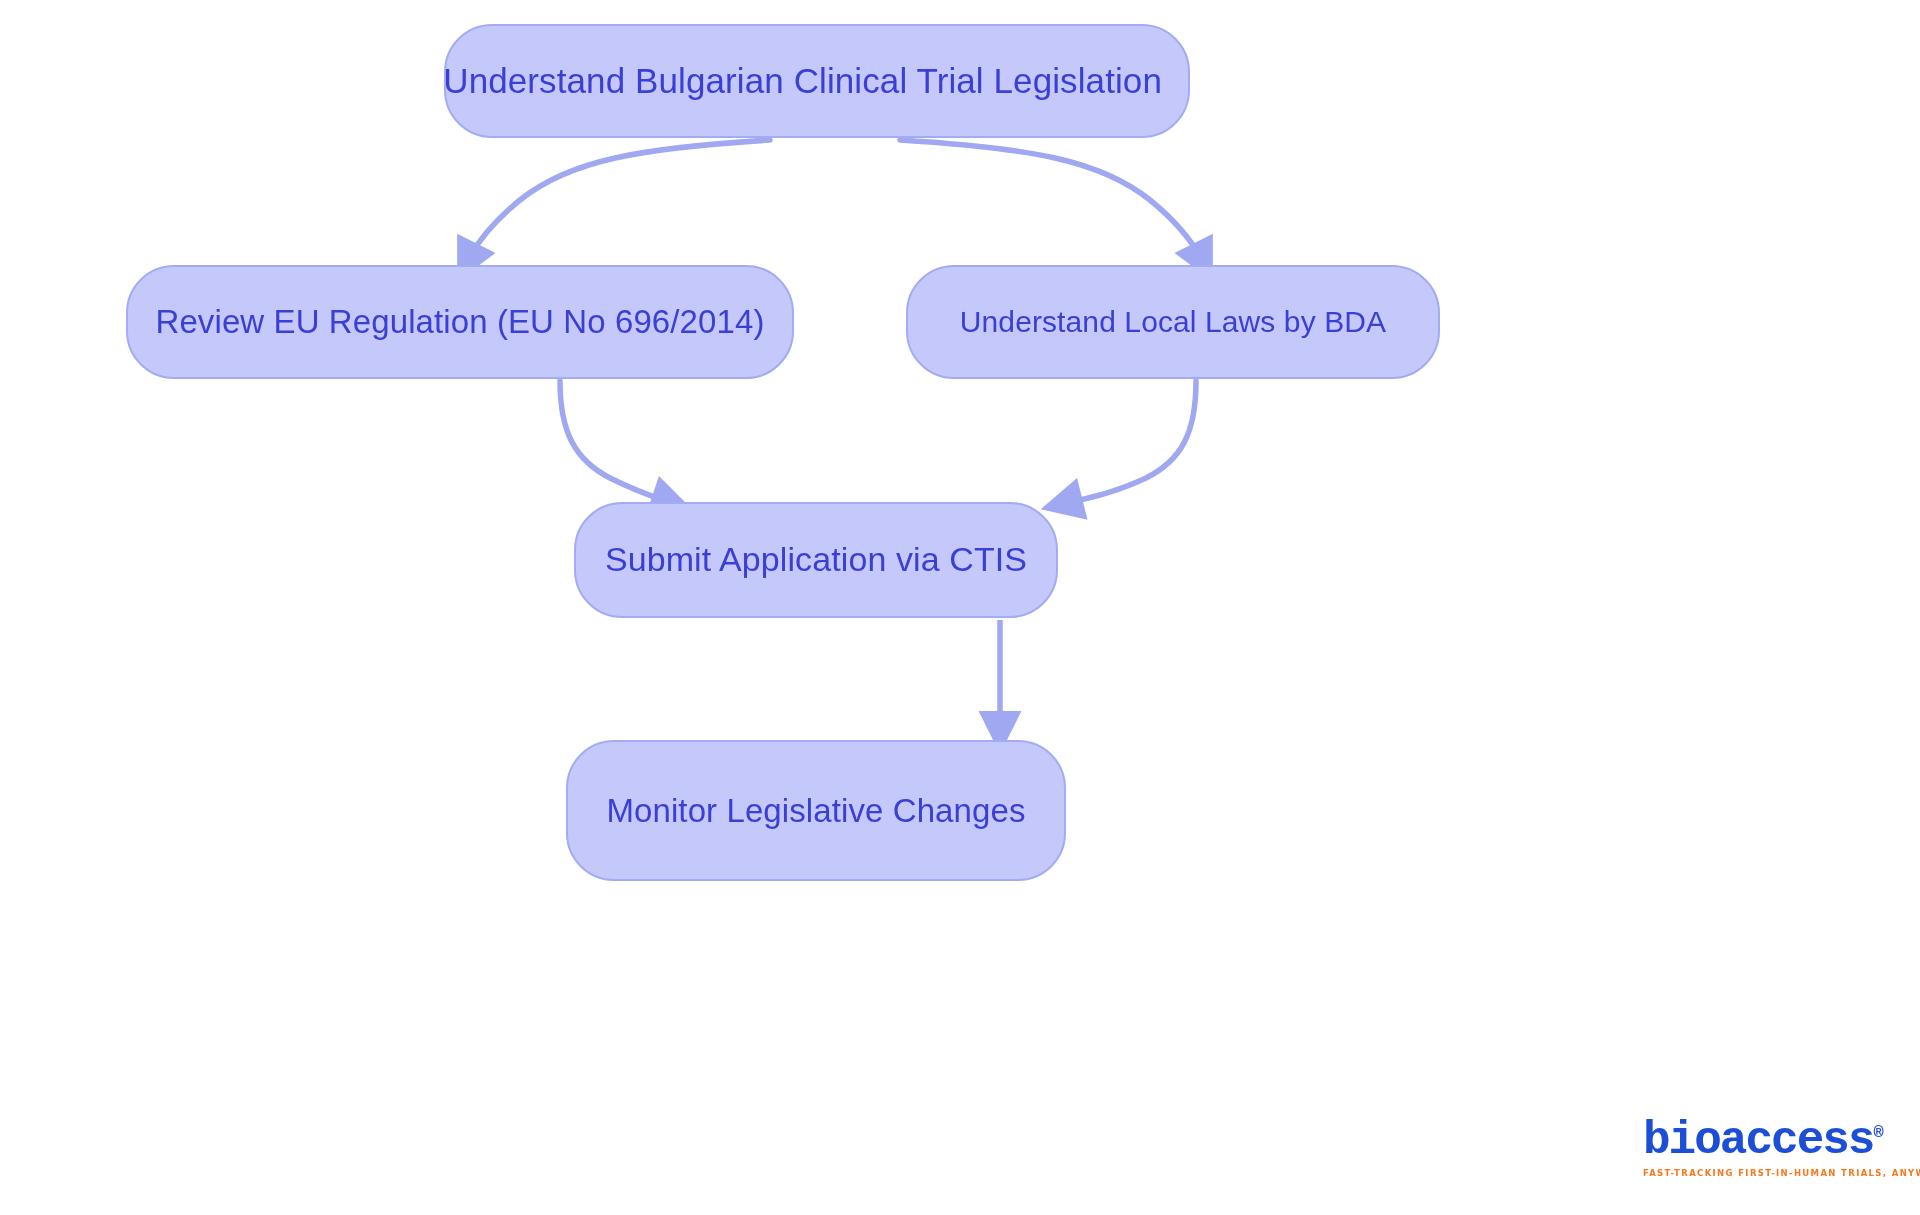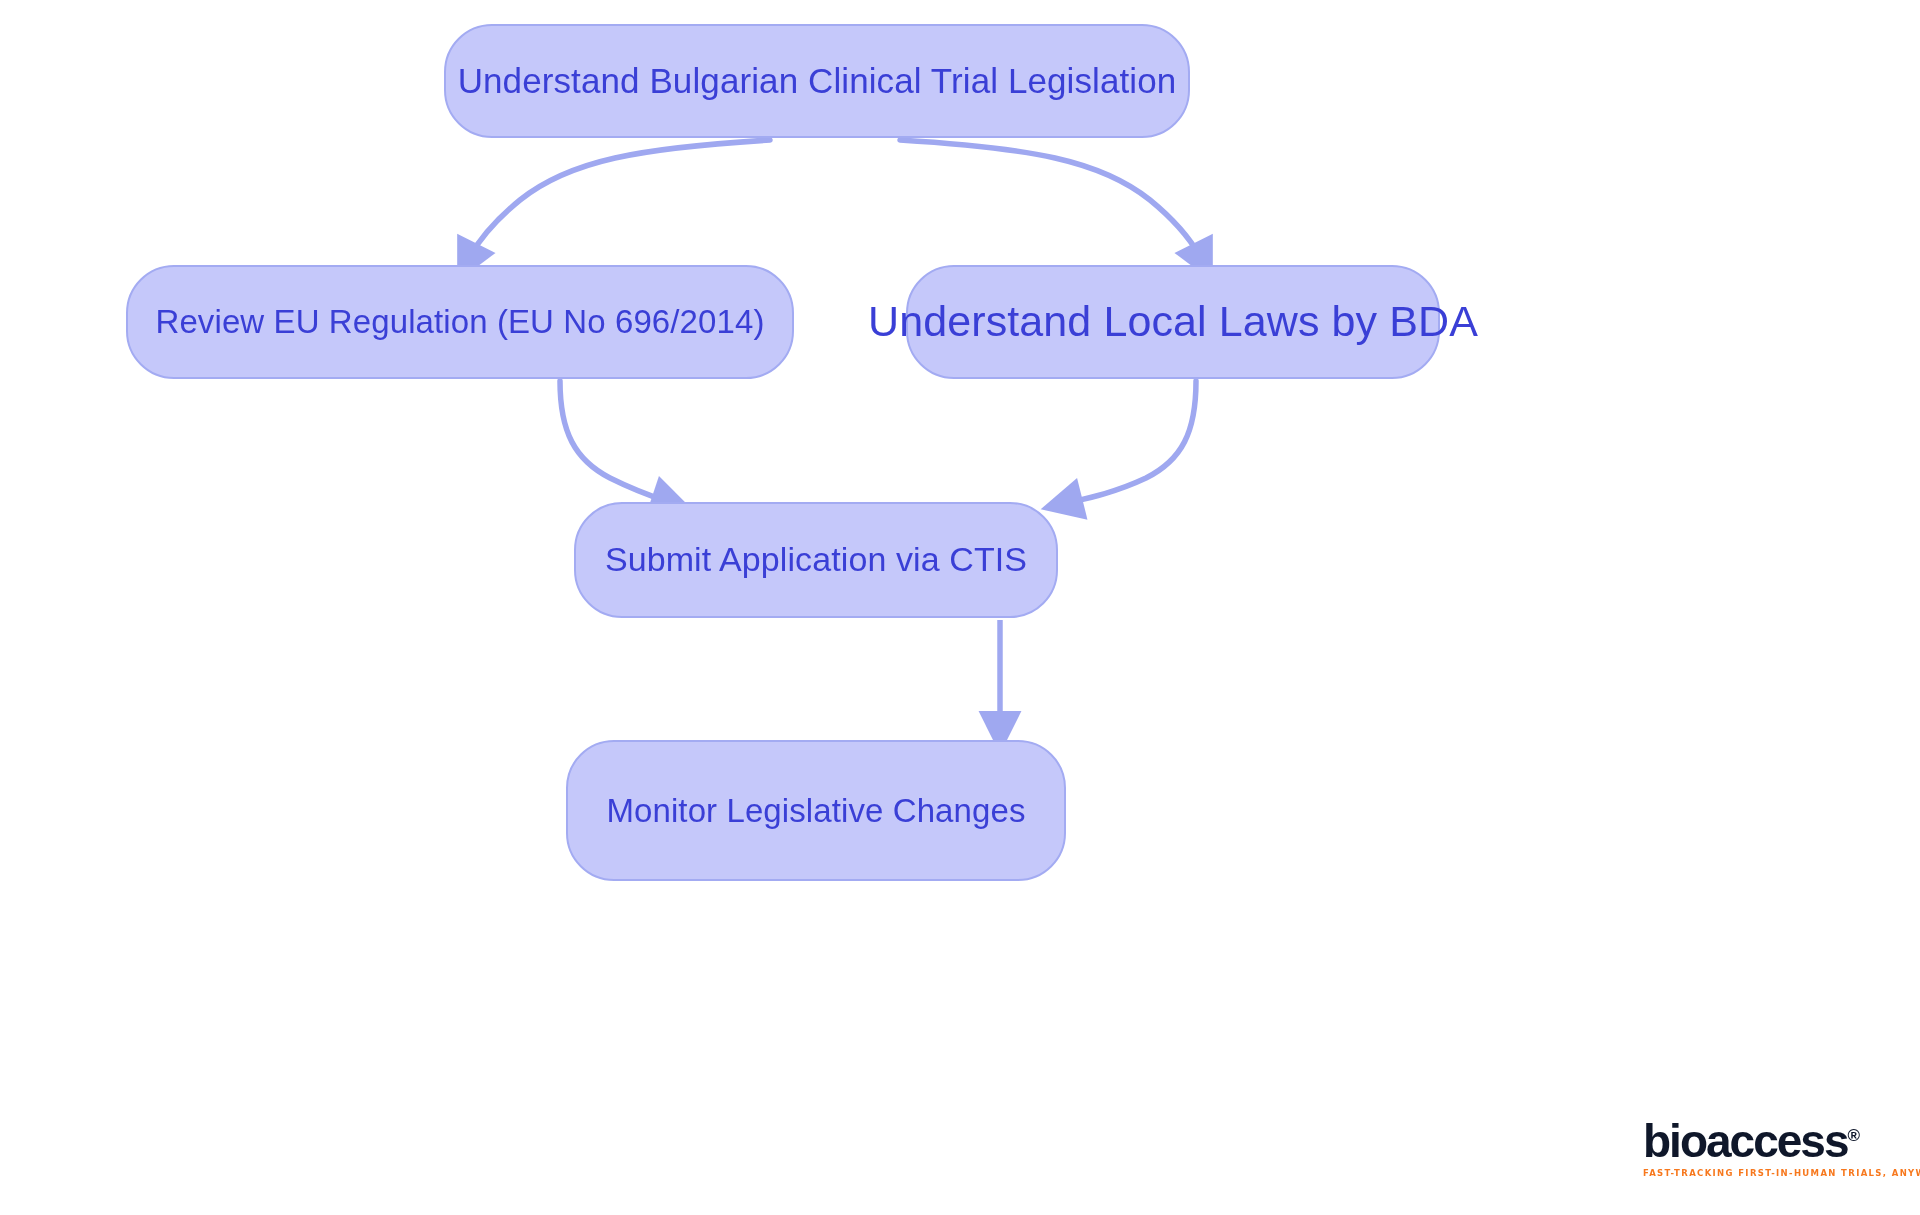--- a/index.html
+++ b/index.html
@@ -46,45 +46,45 @@
     line-height: 1.15;
     font-family: "Liberation Sans", sans-serif;
   }
   .node-label {
     display: block;
     padding: 0 26px;
     white-space: nowrap;
   }
 
   
-  #node-root      { left: 444px;  top: 24px;   width: 746px; height: 114px; font-size: 35px; }
+  #node-root      { left: 444px;  top: 24px;   width: 746px; height: 114px; font-size: 35px; justify-content: flex-end; }
   #node-eu        { left: 126px;  top: 265px;  width: 668px; height: 114px; font-size: 33px; }
-  #node-bda       { left: 906px;  top: 265px;  width: 534px; height: 114px; font-size: 43px; }
+  #node-bda       { left: 906px;  top: 265px;  width: 534px; height: 114px; font-size: 30px; }
   #node-ctis      { left: 574px;  top: 502px;  width: 484px; height: 116px; font-size: 34px; }
   #node-monitor   { left: 566px;  top: 740px;  width: 500px; height: 141px; font-size: 33px; }
 
   
   #logo {
     position: absolute;
     left: 1643px;
     top: 1118px;
     width: 250px;
     height: 80px;
     display: flex;
     flex-direction: column;
     align-items: flex-start;
     justify-content: flex-start;
   }
   #logo-wordmark {
     position: relative;
-    font-family: Liberation Sans, sans-serif;
+    font-family: Liberation Mono, monospace;
     font-weight: 700;
     font-size: 46px;
     letter-spacing: -2px;
-    color: #0f172a;
+    color: #1d4ed8;
     line-height: 1;
     white-space: nowrap;
   }
   #logo-reg {
     font-size: 17px;
     vertical-align: super;
     font-weight: 700;
     letter-spacing: 0;
   }
   #logo-tagline {

